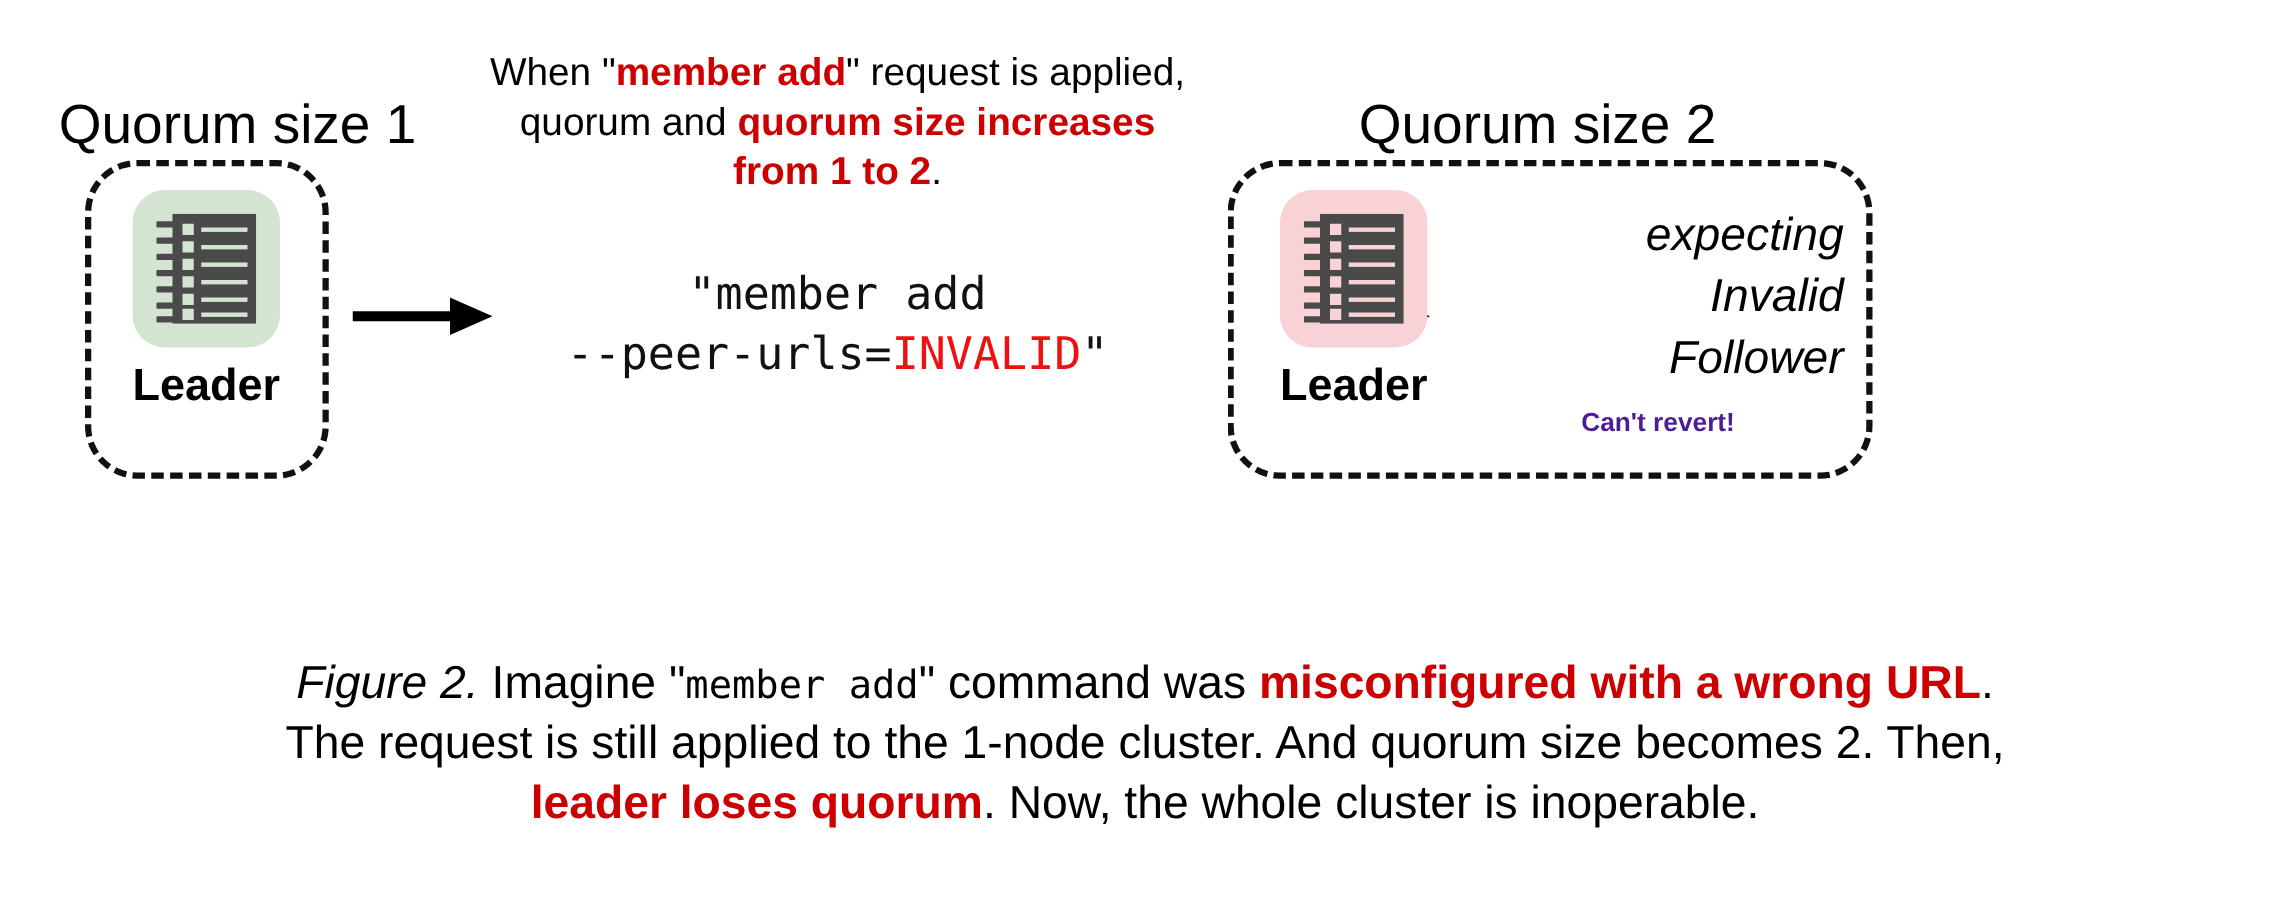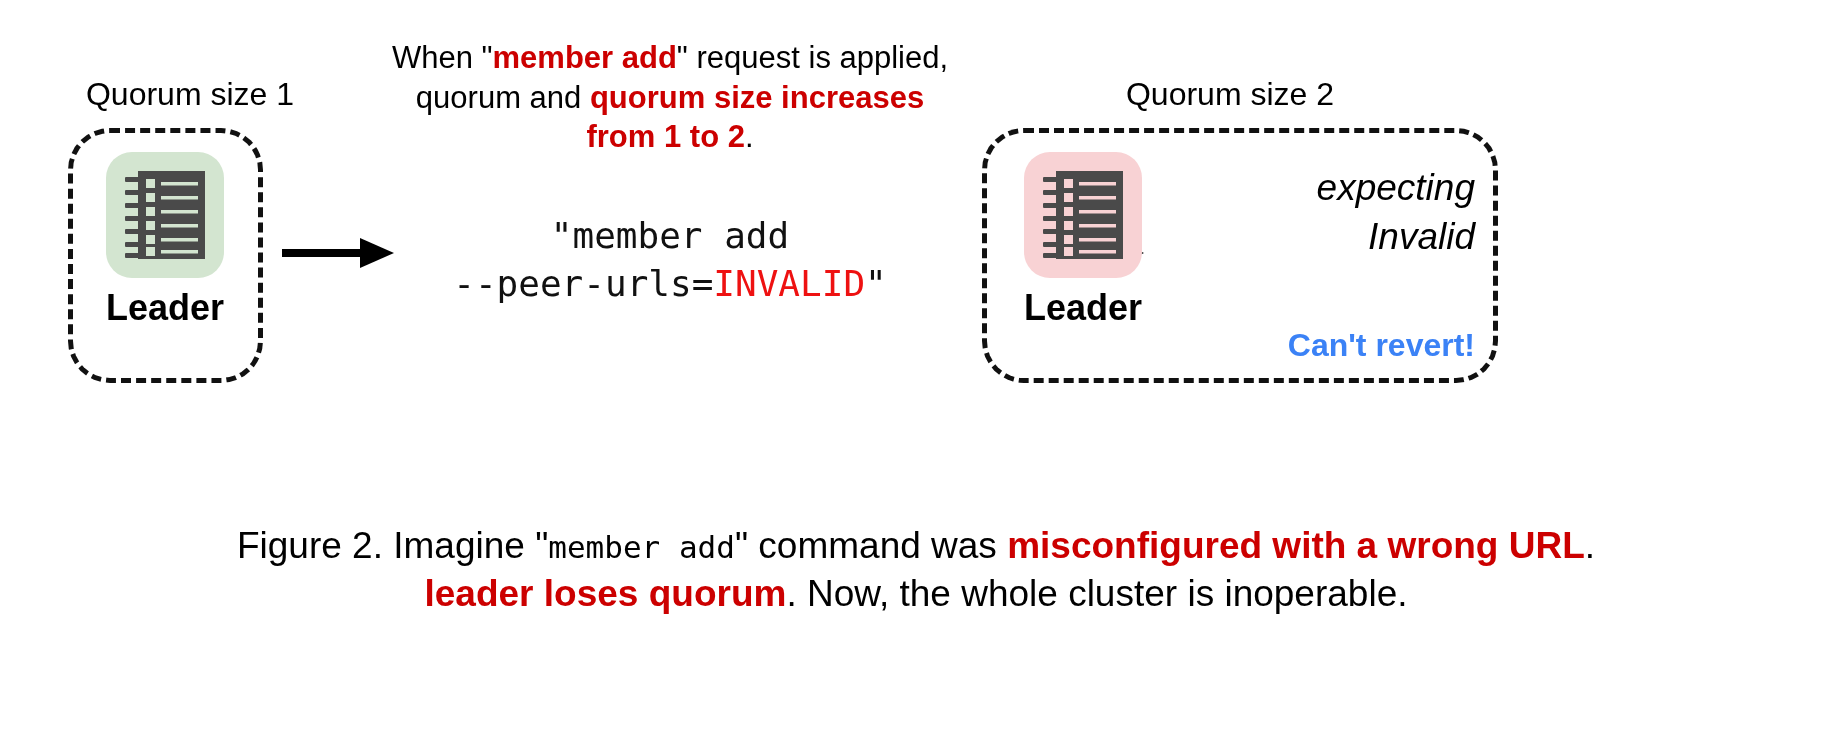--- a/index.html
+++ b/index.html
@@ -22,21 +22,21 @@
     position: absolute;
     inset: 0;
   }
 
   
   .abs { position: absolute; }
 
   
   .quorum-label {
     font-family: "Liberation Sans", sans-serif;
-    font-size: 32px;
+    font-size: 44px;
     font-weight: 400;
     color: #000;
     white-space: nowrap;
     text-align: center;
     line-height: 1;
   }
   #quorum-label-left  { left: 40px;   top: 78px;  width: 300px; }
   #quorum-label-right { left: 1080px; top: 78px;  width: 300px; }
 
   
@@ -141,41 +141,41 @@
     font-family: "Liberation Sans", sans-serif;
     font-style: italic;
     font-size: 37px;
     line-height: 1.33;
     color: #000;
   }
   #cant-revert {
     left: 1265px;
     top: 327px;
     width: 210px;
-    text-align: right;
-    font-family: "Liberation Sans", sans-serif;
-    font-size: 32px;
+    text-align: left;
+    font-family: "Liberation Sans", sans-serif;
+    font-size: 21px;
     font-weight: bold;
-    color: #3b82f6;
+    color: #4c1d95;
     white-space: nowrap;
   }
 
   
   #figure-caption {
     left: 50px;
     top: 522px;
     width: 1732px;
     text-align: center;
     font-family: "Liberation Sans Narrow", "Liberation Sans", sans-serif;
     font-stretch: condensed;
     font-size: 37px;
     line-height: 1.30;
     color: #000;
   }
-  #figure-caption .fig-num { }
+  #figure-caption .fig-num { font-style: italic; }
   #figure-caption .mono {
     font-family: "DejaVu Sans Mono", "Liberation Mono", monospace;
     font-size: 31px;
     font-stretch: normal;
   }
   #figure-caption .cap-red { color: #cc0000; font-weight: bold; }
   .cap-line { display: block; }
 </style>
 </head>
 <body>
@@ -296,27 +296,29 @@
           </g>
         </svg>
       </span>
     </div>
     <div class="node-caption">Leader</div>
   </div>
 
   <div class="abs" id="follower-status">
     <div>expecting</div>
     <div>Invalid</div>
+    <div>Follower</div>
   </div>
 
   <div class="abs" id="cant-revert">Can't revert!</div>
 
   
   <div class="abs" id="figure-caption">
     <span class="cap-line">
       <span class="fig-num">Figure 2.</span><span> Imagine "</span><span class="mono">member add</span><span>" command was </span><span class="cap-red">misconfigured with a wrong URL</span><span>.</span>
     </span>
+    <span class="cap-line">The request is still applied to the 1-node cluster. And quorum size becomes 2. Then,</span>
     <span class="cap-line">
       <span class="cap-red">leader loses quorum</span><span>. Now, the whole cluster is inoperable.</span>
     </span>
   </div>
 
 </div>
 
 </body></html>

